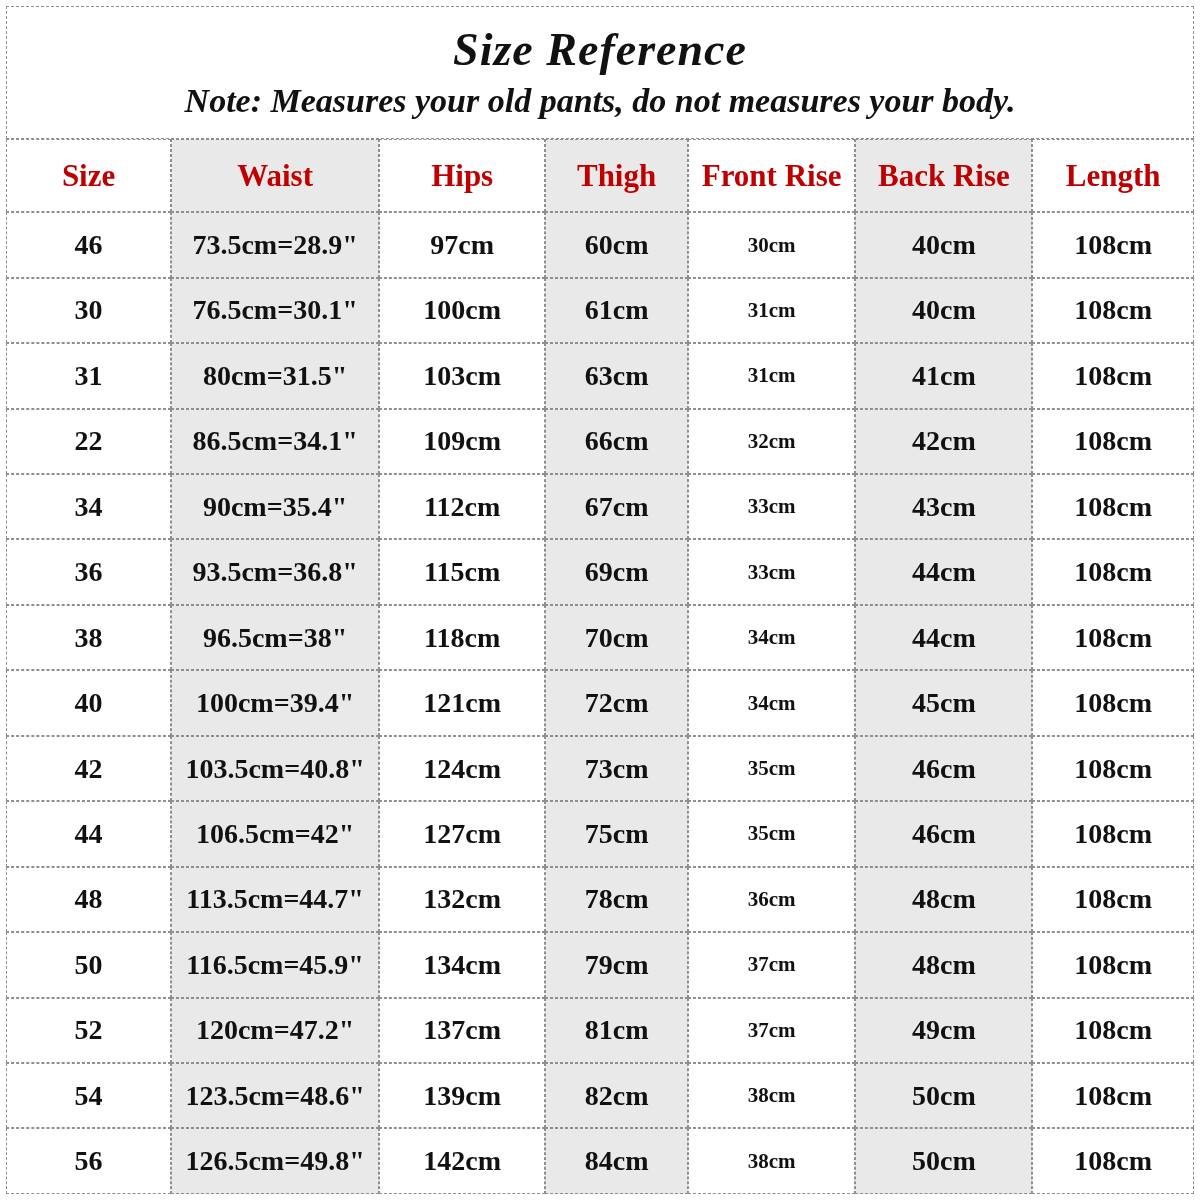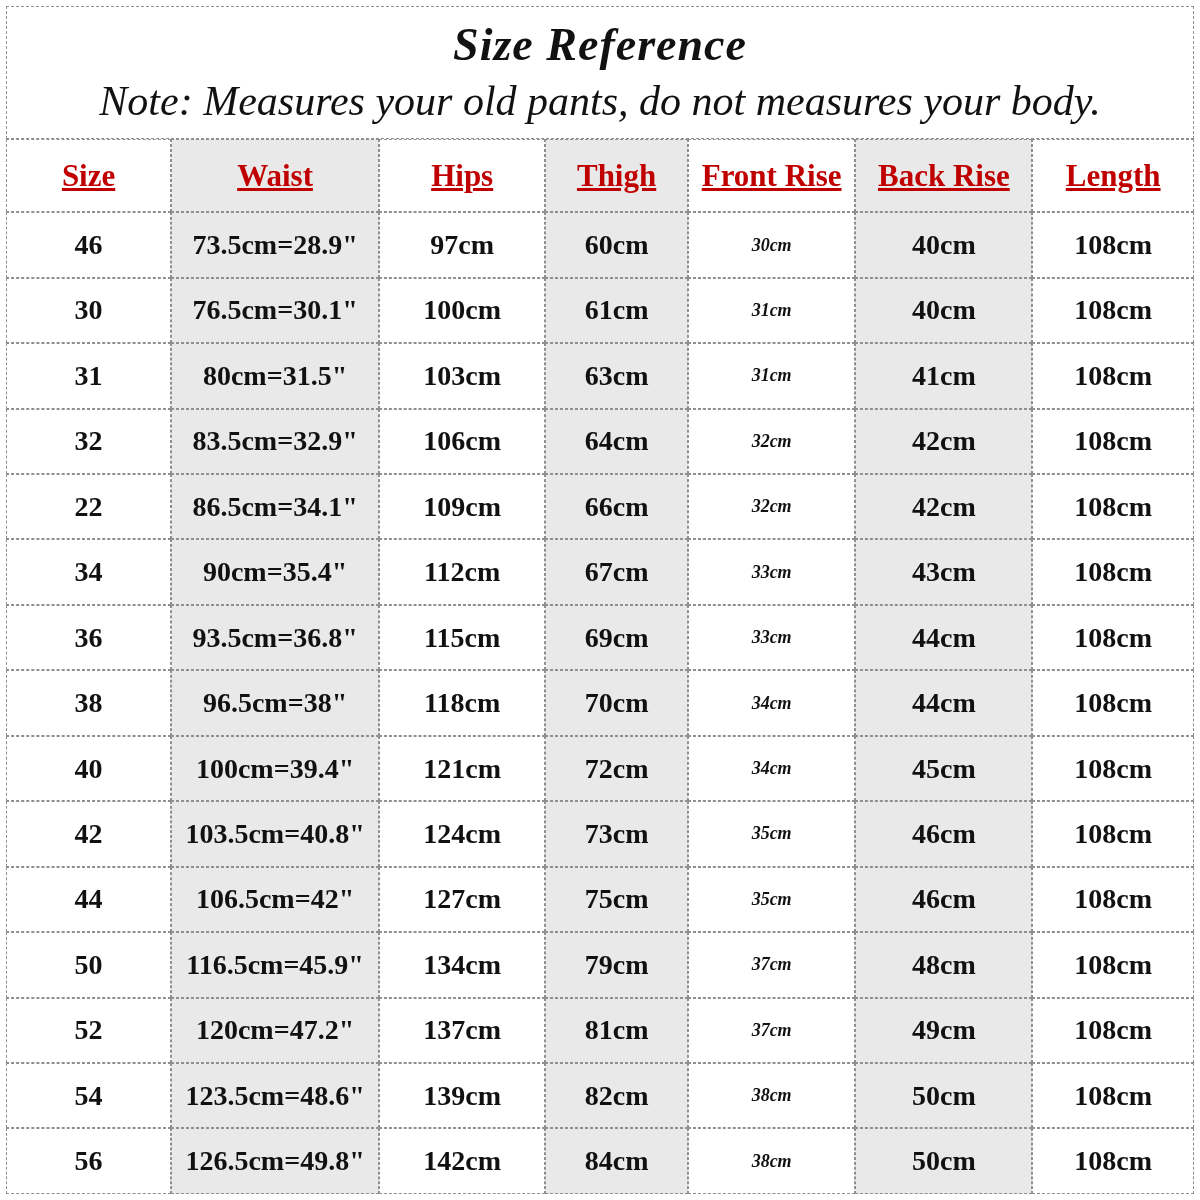--- a/index.html
+++ b/index.html
@@ -40,43 +40,41 @@
   }
   .chart-title {
     font-style: italic;
     font-weight: bold;
     font-size: 46px;
     line-height: 1.1;
     letter-spacing: 1px;
   }
   .chart-note {
     font-style: italic;
-    font-weight: normal;
-    font-size: 42px;
+    font-weight: bold;
+    font-size: 34px;
     line-height: 1.15;
     margin-top: 6px;
     white-space: nowrap;
   }
   tr.header-row th {
     height: 66px;
     font-weight: bold;
     font-size: 31px;
     color: #C00000;
-    text-decoration: underline;
   }
   tr.data-row td {
     height: 59px;
     font-weight: bold;
     font-size: 28px;
     color: #111111;
     white-space: nowrap;
   }
   tr.data-row td.front-rise {
-    font-size: 18px;
-    font-style: italic;
+    font-size: 21px;
   }
   .shaded { background: #E9E9E9 !important; }
 </style>
 </head>
 <body>
 
 <div class="sheet">
   <table class="size-table">
     <colgroup>
       <col style="width:13.9%">
@@ -128,29 +126,20 @@
         <tr class="data-row">
           <td>31</td>
           <td class="shaded">80cm=31.5"</td>
           <td>103cm</td>
           <td class="shaded">63cm</td>
           <td class="front-rise">31cm</td>
           <td class="shaded">41cm</td>
           <td>108cm</td>
         </tr>
         <tr class="data-row">
-          <td>32</td>
-          <td class="shaded">83.5cm=32.9"</td>
-          <td>106cm</td>
-          <td class="shaded">64cm</td>
-          <td class="front-rise">32cm</td>
-          <td class="shaded">42cm</td>
-          <td>108cm</td>
-        </tr>
-        <tr class="data-row">
           <td>22</td>
           <td class="shaded">86.5cm=34.1"</td>
           <td>109cm</td>
           <td class="shaded">66cm</td>
           <td class="front-rise">32cm</td>
           <td class="shaded">42cm</td>
           <td>108cm</td>
         </tr>
         <tr class="data-row">
           <td>34</td>
@@ -200,20 +189,29 @@
         <tr class="data-row">
           <td>44</td>
           <td class="shaded">106.5cm=42"</td>
           <td>127cm</td>
           <td class="shaded">75cm</td>
           <td class="front-rise">35cm</td>
           <td class="shaded">46cm</td>
           <td>108cm</td>
         </tr>
         <tr class="data-row">
+          <td>48</td>
+          <td class="shaded">113.5cm=44.7"</td>
+          <td>132cm</td>
+          <td class="shaded">78cm</td>
+          <td class="front-rise">36cm</td>
+          <td class="shaded">48cm</td>
+          <td>108cm</td>
+        </tr>
+        <tr class="data-row">
           <td>50</td>
           <td class="shaded">116.5cm=45.9"</td>
           <td>134cm</td>
           <td class="shaded">79cm</td>
           <td class="front-rise">37cm</td>
           <td class="shaded">48cm</td>
           <td>108cm</td>
         </tr>
         <tr class="data-row">
           <td>52</td>

